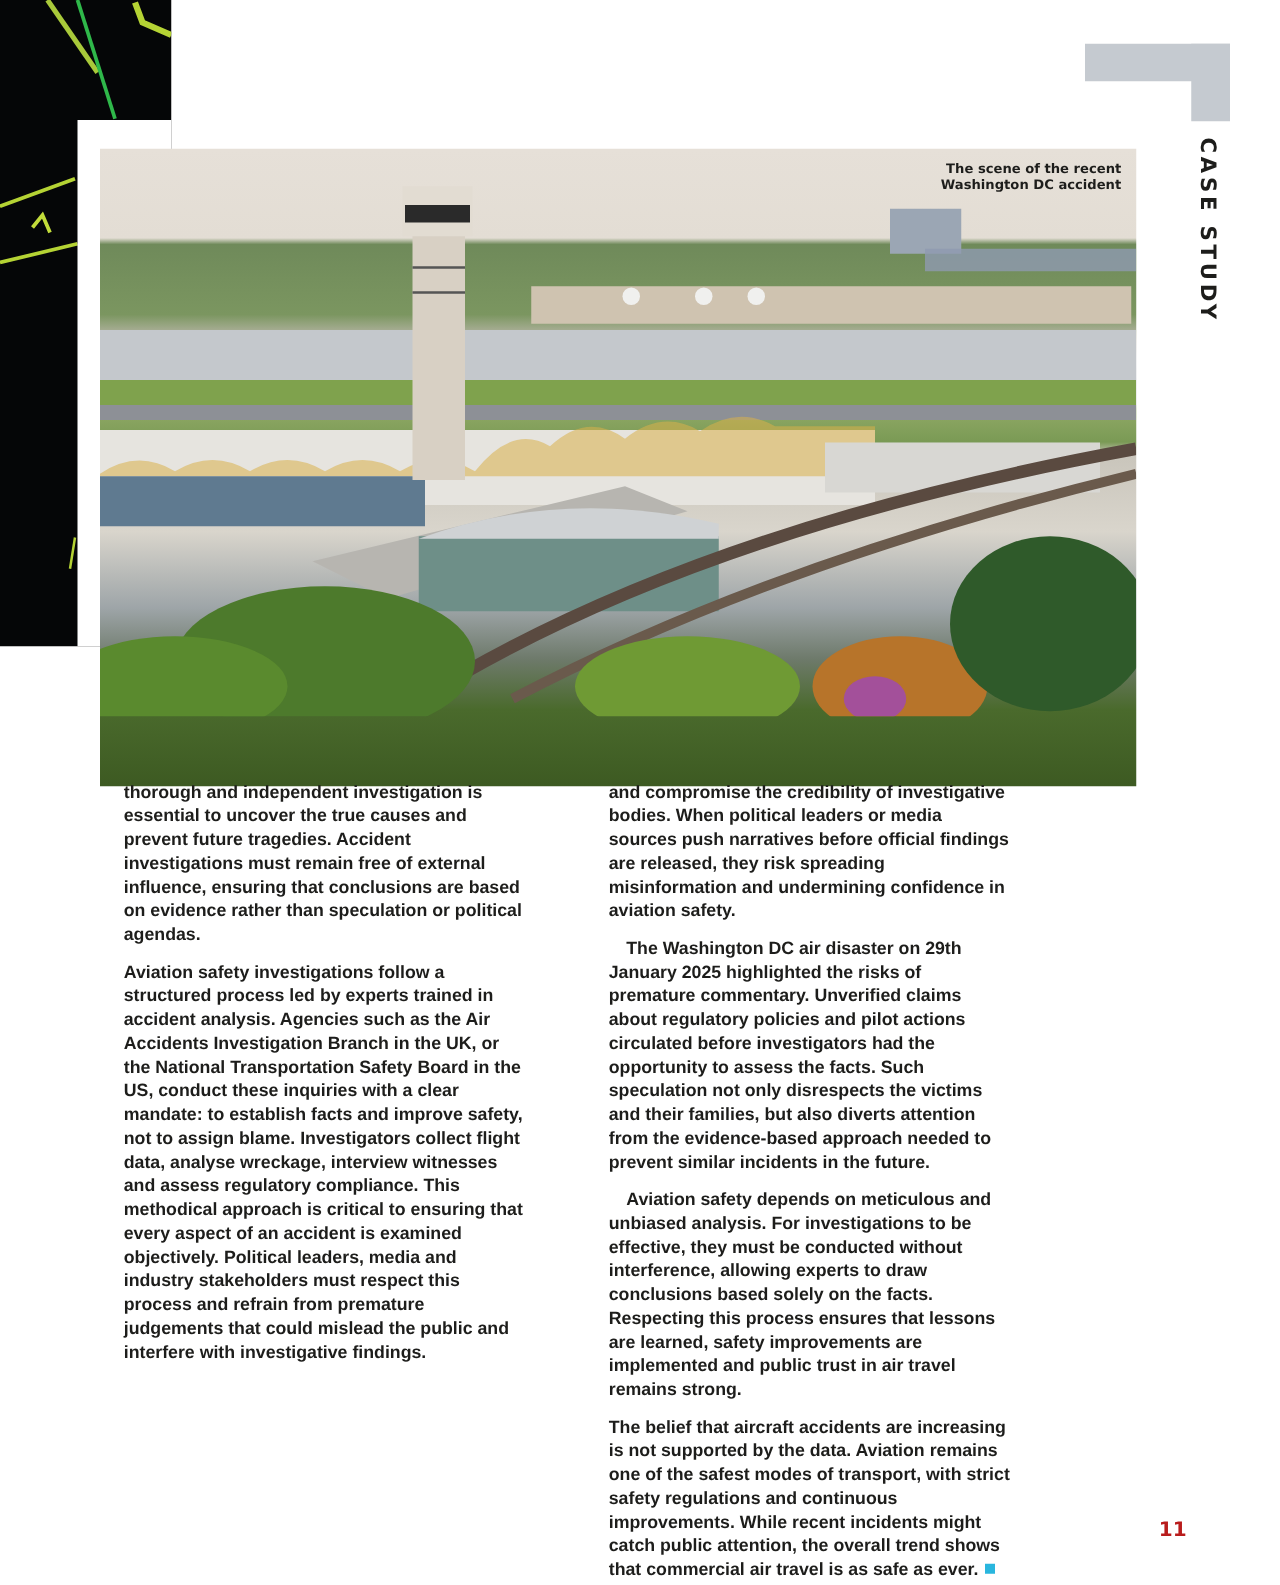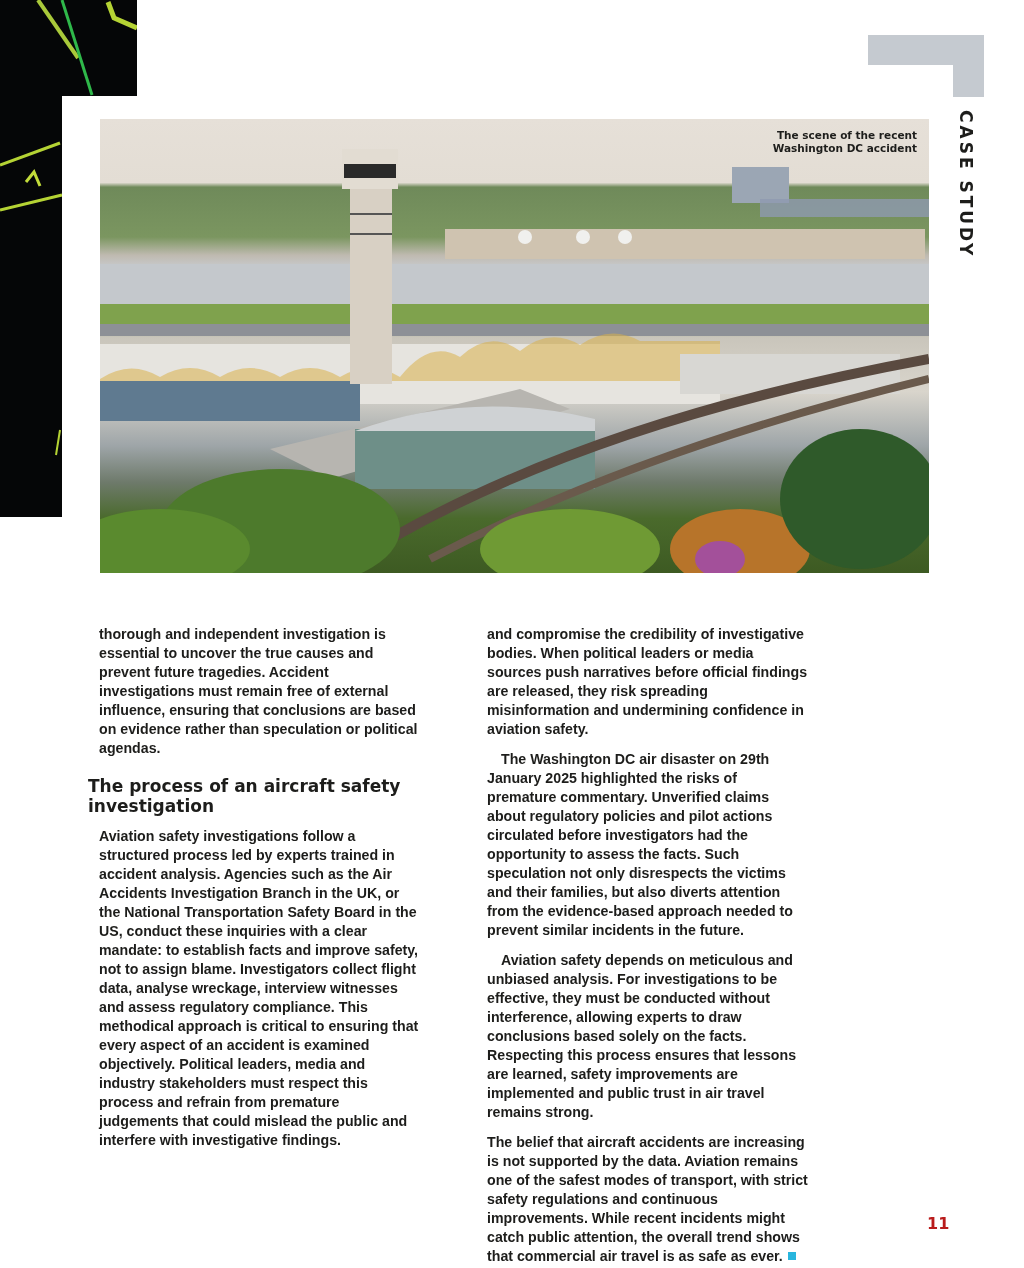--- a/index.html
+++ b/index.html
@@ -25,21 +25,21 @@
 
   .section-label {
     position: absolute; left: 956px; top: 110px;
     writing-mode: vertical-rl;
     font-family: "DejaVu Sans", sans-serif; font-weight: 900; font-size: 17px;
     letter-spacing: 3px; color: #1d1d1b;
   }
 
   
   .photo {
-    position: absolute; left: 100px; top: 119px; width: 829px; height: 454px; overflow: hidden;
+    position: absolute; left: 80px; top: 119px; width: 829px; height: 510px; overflow: hidden;
     background: linear-gradient(#e6e0d8 0%, #e3ddd4 14%, #6f8a5a 15%, #7b9660 26%, #bfbab0 30%, #c9ccd0 33%, #b7bcc2 40%, #8fa865 41%, #7a9a55 46%, #c9c5bb 48%, #d9d5cc 60%, #9ea5a8 72%, #6e7a6b 80%, #4a6a2c 88%, #3d5a22 100%);
   }
   .photo svg { position: absolute; left: 0; top: 0; }
   .caption {
     position: absolute; right: 12px; top: 10px; text-align: right;
     font-family: "DejaVu Sans", sans-serif; font-weight: bold; font-size: 10.5px; line-height: 13px; color: #1d1d1b;
   }
 
   
   .col { position: absolute; top: 614px; font-size: 14.2px; line-height: 19px; color: #1d1d1b; }
@@ -123,21 +123,20 @@
     <ellipse cx="760" cy="380" rx="80" ry="70" fill="#2f5a2a"></ellipse>
   </svg>
   <div class="caption">
     <div>The scene of the recent</div>
     <div>Washington DC accident</div>
   </div>
 </div>
 
 <div class="col col-left">
   <p>thorough and independent investigation is essential to uncover the true causes and prevent future tragedies. Accident investigations must remain free of external influence, ensuring that conclusions are based on evidence rather than speculation or political agendas.</p>
-  <h2>The process of an aircraft safety investigation</h2>
   <p>Aviation safety investigations follow a structured process led by experts trained in accident analysis. Agencies such as the Air Accidents Investigation Branch in the UK, or the National Transportation Safety Board in the US, conduct these inquiries with a clear mandate: to establish facts and improve safety, not to assign blame. Investigators collect flight data, analyse wreckage, interview witnesses and assess regulatory compliance. This methodical approach is critical to ensuring that every aspect of an accident is examined objectively. Political leaders, media and industry stakeholders must respect this process and refrain from premature judgements that could mislead the public and interfere with investigative findings.</p>
 </div>
 
 <div class="col col-right">
   <p>and compromise the credibility of investigative bodies. When political leaders or media sources push narratives before official findings are released, they risk spreading misinformation and undermining confidence in aviation safety.</p>
   <p class="indent">The Washington DC air disaster on 29th January 2025 highlighted the risks of premature commentary. Unverified claims about regulatory policies and pilot actions circulated before investigators had the opportunity to assess the facts. Such speculation not only disrespects the victims and their families, but also diverts attention from the evidence-based approach needed to prevent similar incidents in the future.</p>
   <p class="indent">Aviation safety depends on meticulous and unbiased analysis. For investigations to be effective, they must be conducted without interference, allowing experts to draw conclusions based solely on the facts. Respecting this process ensures that lessons are learned, safety improvements are implemented and public trust in air travel remains strong.</p>
   <p><span>The belief that aircraft accidents are increasing is not supported by the data. Aviation remains one of the safest modes of transport, with strict safety regulations and continuous improvements. While recent incidents might catch public attention, the overall trend shows that commercial air travel is as safe as ever.</span><span class="end-mark"></span></p>
 </div>
 

